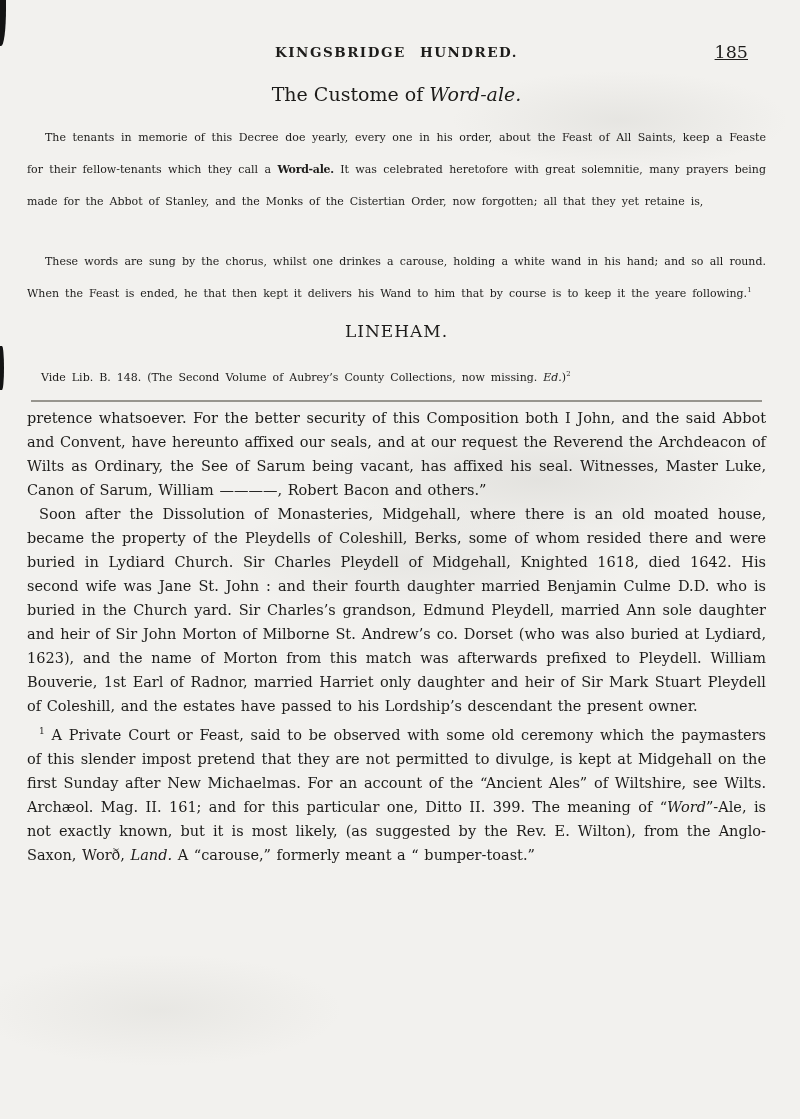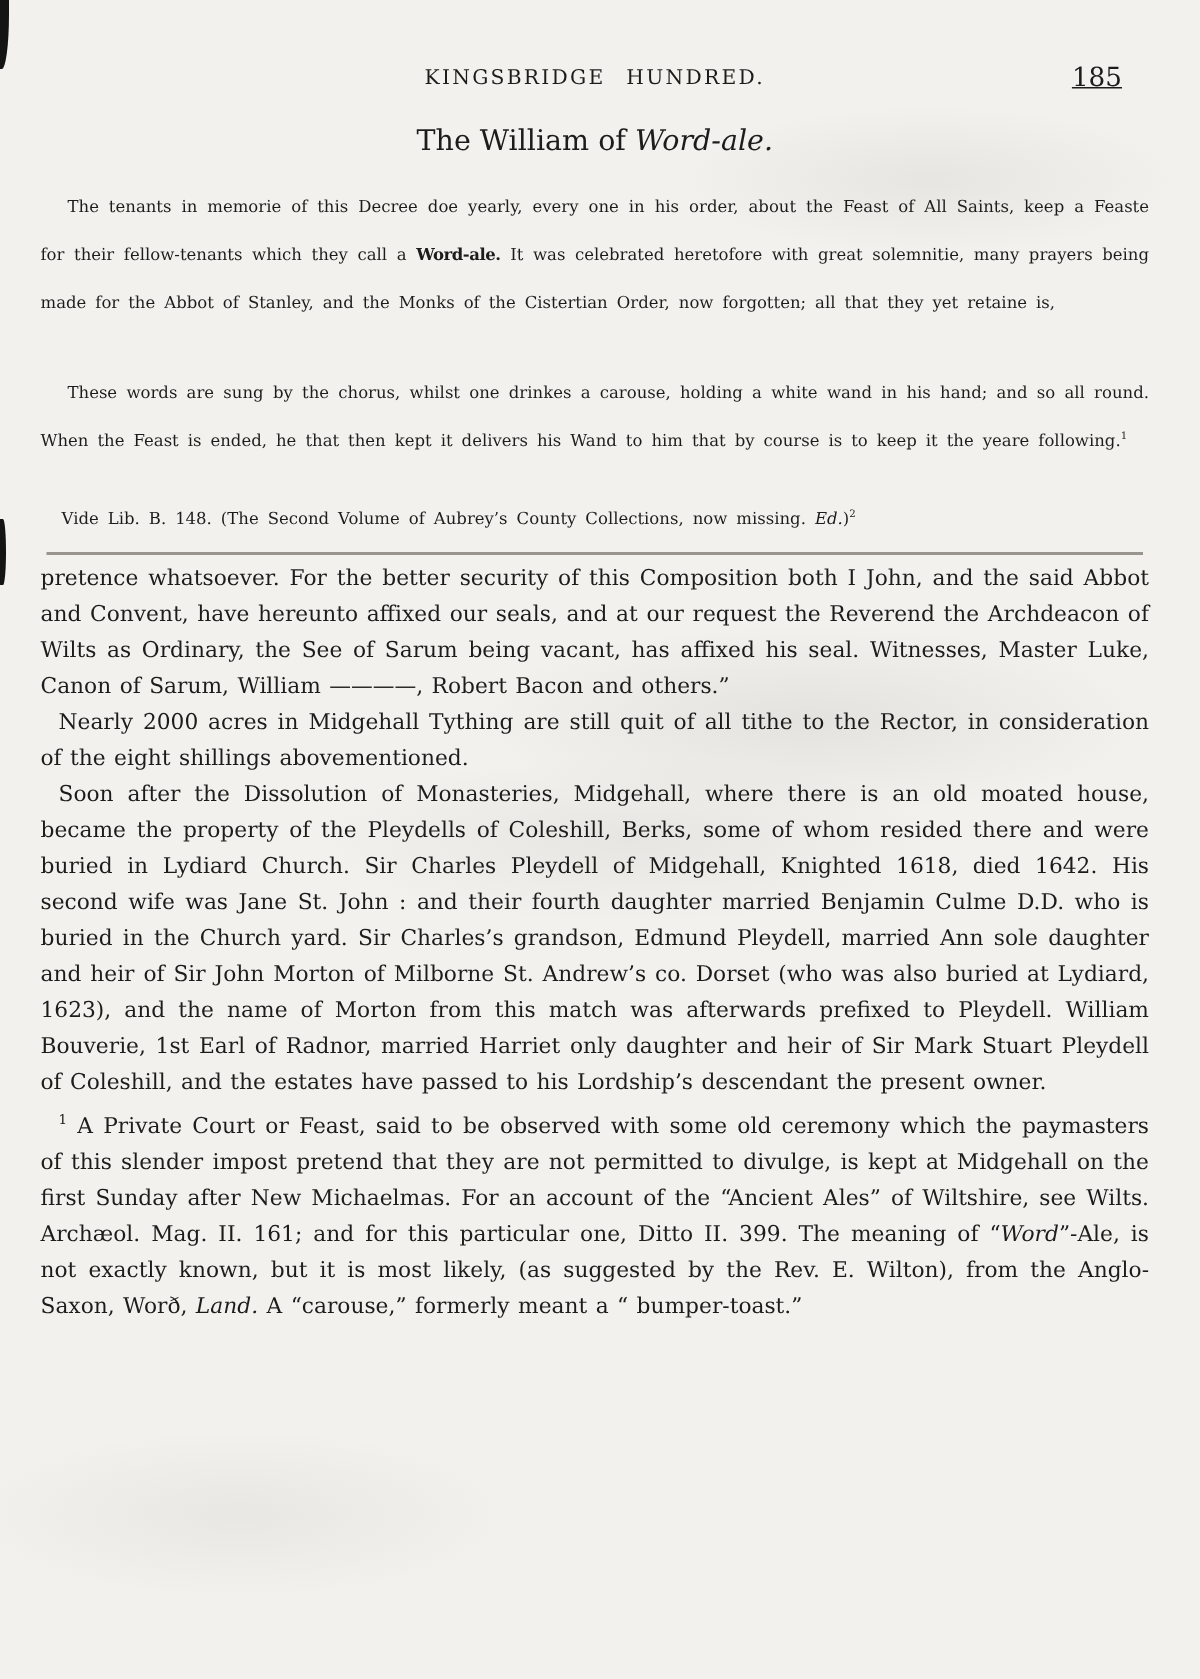--- a/index.html
+++ b/index.html
@@ -13,21 +13,21 @@
       radial-gradient(320px 90px at 540px 480px, rgba(168,168,162,.20), transparent 70%),
       radial-gradient(300px 80px at 420px 560px, rgba(170,170,164,.16), transparent 70%),
       radial-gradient(260px 80px at 160px 1010px, rgba(175,175,168,.15), transparent 70%),
       #f2f1ee;
   }
   .page{position:absolute;inset:0;padding:44px 34px 0 27px;box-sizing:border-box;}
   .artifact{position:absolute;background:#141414;}
   .artifact.corner{left:0;top:0;width:6px;height:46px;border-radius:0 0 80% 0;}
   .artifact.left-mid{left:0;top:346px;width:4px;height:44px;border-radius:0 60% 60% 0;}
   .running{position:relative;height:20px;}
-  .rh{position:absolute;left:0;right:0;text-align:center;font-size:13.5px;letter-spacing:1.5px;word-spacing:8px;font-weight:normal;}
+  .rh{position:absolute;left:0;right:0;text-align:center;font-size:13.5px;letter-spacing:1.5px;word-spacing:8px;font-weight:bold;}
   .pn{position:absolute;right:18px;top:-2px;font-size:17.5px;text-decoration:underline;}
   .custome-title{margin:18px 0 0 0;text-align:center;font-size:19px;font-weight:normal;line-height:24px;}
   .body-para{margin:16px 0 0 0;font-size:11px;line-height:32px;text-align:justify;text-indent:18px;word-spacing:2.5px;}
   .quote{margin:10px 0 0 0;font-size:15px;line-height:27px;text-align:justify;text-indent:14px;font-weight:bold;word-spacing:1.5px;}
   .para-words{margin-top:28px;}
   .lineham{margin:10px 0 0 0;text-align:center;font-size:17px;letter-spacing:1px;font-weight:normal;line-height:22px;}
   .vide{margin-top:20px;text-indent:14px;}
   .divider{border:none;height:2px;background:rgba(120,117,110,.75);margin:6px 4px 0 4px;}
   .small-para{margin:4px 0 0 0;font-size:14.5px;line-height:24px;text-align:justify;text-indent:12px;word-spacing:1px;}
   .small-para.noindent{text-indent:0;}
@@ -43,33 +43,33 @@
 <div class="page">
 
   <div class="artifact corner"></div>
   <div class="artifact left-mid"></div>
 
   <header class="running">
     <span class="rh">KINGSBRIDGE  HUNDRED.</span>
     <span class="pn">185</span>
   </header>
 
-  <h2 class="custome-title"><span>The William of </span><span class="seg-i">Word-ale.</span></h2>
+  <h2 class="custome-title"><span>The Custome of </span><span class="seg-i">Word-ale.</span></h2>
 
   <p class="body-para"><span>The tenants in memorie of this Decree doe yearly, every one in his order, about the Feast of All Saints, keep a Feaste for their fellow-tenants which they call a </span><span class="seg-bl">Word-ale.</span><span> It was celebrated heretofore with great solemnitie, many prayers being made for the Abbot of Stanley, and the Monks of the Cistertian Order, now forgotten; all that they yet retaine is,</span></p>
 
 
   <p class="body-para para-words"><span>These words are sung by the chorus, whilst one drinkes a carouse, holding a white wand in his hand; and so all round. When the Feast is ended, he that then kept it delivers his Wand to him that by course is to keep it the yeare following.</span><span class="seg-sup">1</span></p>
 
+  <h3 class="lineham">LINEHAM.</h3>
 
   <p class="body-para vide"><span>Vide Lib. B. 148. (The Second Volume of Aubrey’s County Collections, now missing. </span><span class="seg-i">Ed.</span><span>)</span><span class="seg-sup">2</span></p>
 
   <hr class="divider">
 
   <p class="small-para noindent"><span>pretence whatsoever. For the better security of this Composition both I John, and the said Abbot and Convent, have hereunto affixed our seals, and at our request the Reverend the Archdeacon of Wilts as Ordinary, the See of Sarum being vacant, has affixed his seal. Witnesses, Master Luke, Canon of Sarum, William ————, Robert Bacon and others.”</span></p>
 
-  <p class="small-para tight"><span>Nearly 2000 acres in Midgehall Tything are still quit of all tithe to the Rector, in consideration of the eight shillings abovementioned.</span></p>
 
   <p class="small-para tight"><span>Soon after the Dissolution of Monasteries, Midgehall, where there is an old moated house, became the property of the Pleydells of Coleshill, Berks, some of whom resided there and were buried in Lydiard Church. Sir Charles Pleydell of Midgehall, Knighted 1618, died 1642. His second wife was Jane St. John : and their fourth daughter married Benjamin Culme D.D. who is buried in the Church yard. Sir Charles’s grandson, Edmund Pleydell, married Ann sole daughter and heir of Sir John Morton of Milborne St. Andrew’s co. Dorset (who was also buried at Lydiard, 1623), and the name of Morton from this match was afterwards prefixed to Pleydell. William Bouverie, 1st Earl of Radnor, married Harriet only daughter and heir of Sir Mark Stuart Pleydell of Coleshill, and the estates have passed to his Lordship’s descendant the present owner.</span></p>
 
   <p class="small-para footnote"><span class="seg-sup">1</span><span> A Private Court or Feast, said to be observed with some old ceremony which the paymasters of this slender impost pretend that they are not permitted to divulge, is kept at Midgehall on the first Sunday after New Michaelmas. For an account of the “Ancient Ales” of Wiltshire, see Wilts. Archæol. Mag. II. 161; and for this particular one, Ditto II. 399. The meaning of “</span><span class="seg-i">Word</span><span>”-Ale, is not exactly known, but it is most likely, (as suggested by the Rev. E. Wilton), from the Anglo- Saxon, Worð, </span><span class="seg-i">Land.</span><span> A “carouse,” formerly meant a “ bumper-toast.”</span></p>
 
 </div>
 
 </body></html>

